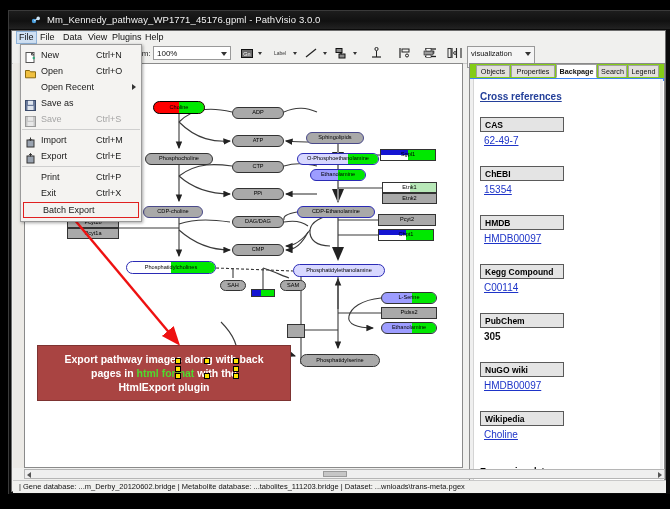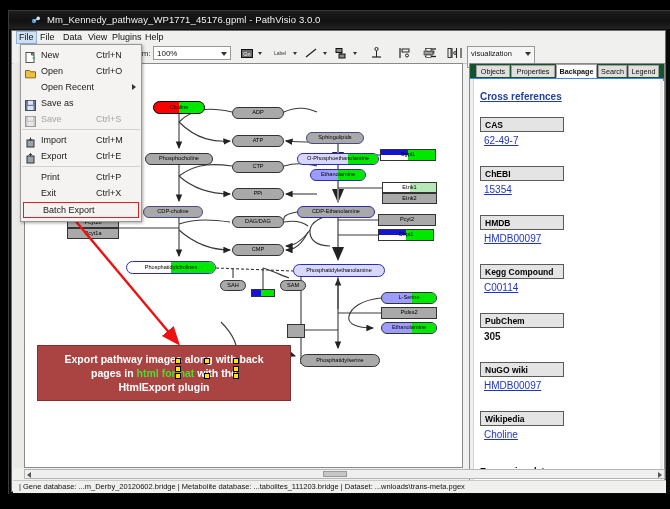--- a/index.html
+++ b/index.html
@@ -79,21 +79,21 @@
   .dd-acc{position:absolute;left:75px;font-size:9px;color:#1a1a1a;}
   .dd-row.disabled .dd-lbl,.dd-row.disabled .dd-acc{color:#a5a5a5;}
   .dd-sub{position:absolute;right:5px;top:5px;width:0;height:0;border-top:3.5px solid transparent;
           border-bottom:3.5px solid transparent;border-left:4px solid #333;}
   .dd-sep{height:1px;background:#cfcfcf;margin:2px 1px;}
   .dd-row.boxed{outline:1.5px solid #e02020;outline-offset:-1px;margin:1px 2px;}
 
   
   .sidepanel{position:absolute;left:457px;top:32px;width:196px;height:428px;background:#fff;
              border:1px solid #8a8a8a;box-sizing:border-box;}
-  .tabrow{position:absolute;left:0;top:0;width:100%;height:14px;background:#14532d;
+  .tabrow{position:absolute;left:0;top:0;width:100%;height:14px;background:#84cc16;
           border-bottom:3px solid #3b82f6;}
   .tab{position:absolute;top:1px;height:12px;font-size:7.2px;color:#111;background:#e2e0dc;
        border:1px solid #a0a0a0;border-bottom:none;display:flex;align-items:center;
        justify-content:center;box-sizing:border-box;}
   .tab.sel{background:#fff;top:0;height:14px;font-weight:bold;border-bottom:1px solid #fff;}
   .panelbody{position:absolute;left:4px;top:15px;width:186px;height:410px;background:#fff;overflow:hidden;}
   .xref-title{position:absolute;left:6px;top:12px;font-size:10px;font-weight:bold;color:#24409a;text-decoration:underline;}
   .xref-hdr{position:absolute;left:6px;width:84px;height:15px;background:#e4e4e4;
             border:1px solid #5a5a5a;box-sizing:border-box;display:flex;align-items:center;
             padding-left:4px;font-size:8.5px;font-weight:bold;color:#000;}

